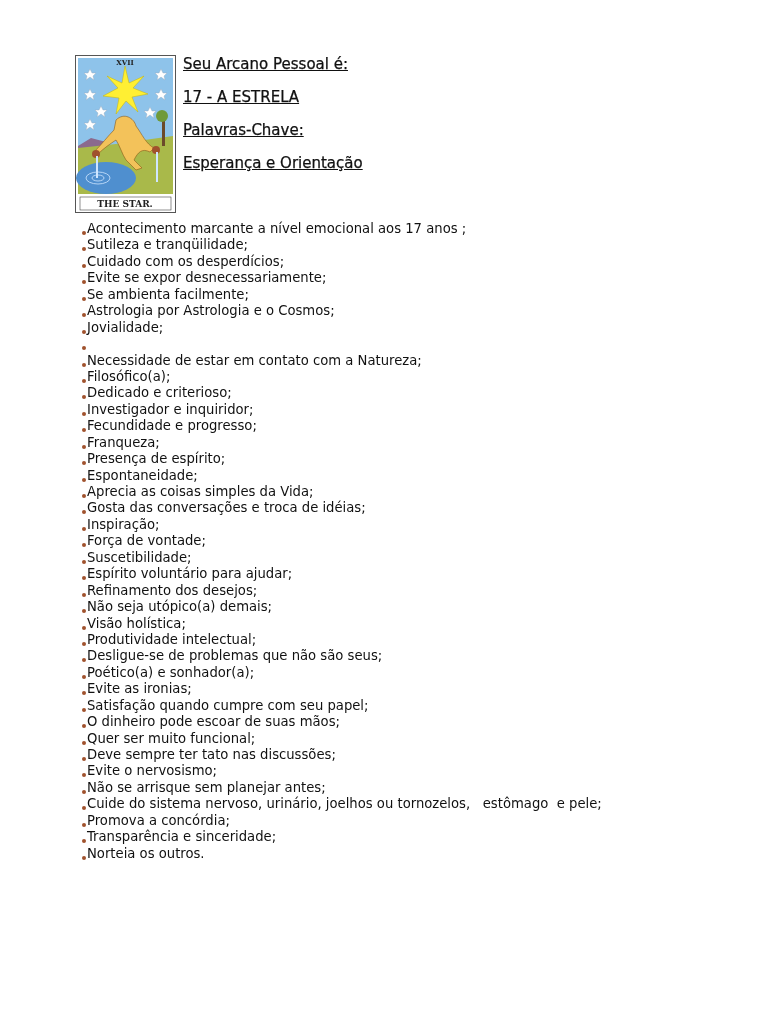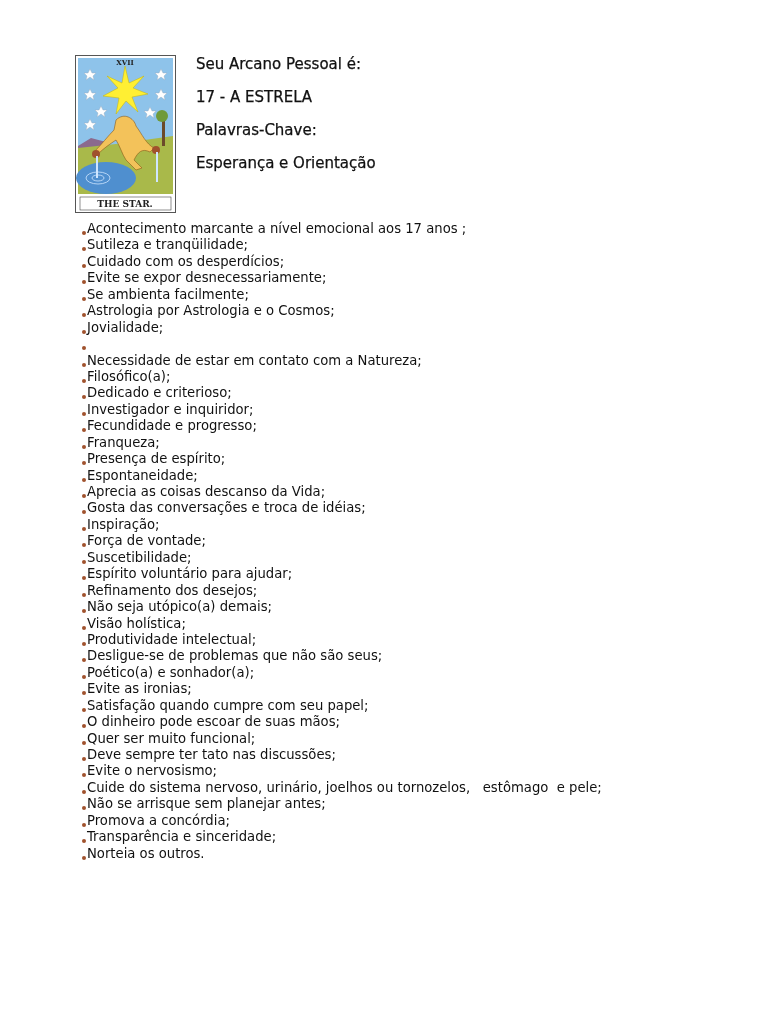--- a/index.html
+++ b/index.html
@@ -1,21 +1,21 @@
 <!DOCTYPE html>
 <html><head>
 <meta charset="utf-8">
 <style>
   html, body { margin: 0; padding: 0; background: #ffffff; }
   body { width: 768px; height: 1024px; position: relative; overflow: hidden;
          font-family: "DejaVu Sans", sans-serif; color: #111; }
   .card { position: absolute; left: 75px; top: 55px; width: 101px; height: 158px;
           border: 1px solid #555; background: #a16207; box-sizing: border-box; overflow: hidden; }
   .card svg { display: block; }
-  .headings { position: absolute; left: 196px; top: 54px; }
+  .headings { position: absolute; left: 183px; top: 54px; text-decoration: underline; }
   .heading { font-size: 15px; font-weight: normal; margin: 0; height: 33px; line-height: 20px; color: #111;
              -webkit-text-stroke: 0.25px #111; }
   .list { position: absolute; left: 74px; top: 213px; margin: 8px; padding: 0; list-style: none; }
   .list li { font-size: 13.2px; line-height: 16.45px; height: 16.45px; white-space: pre; position: relative; padding-left: 5px; }
   .bullet { position: absolute; left: 0; top: 10px; width: 4px; height: 4px; border-radius: 50%; }
 </style>
 </head>
 <body>
 
 <div class="card">
@@ -76,36 +76,36 @@
     <li><span class="bullet" style="background: rgb(160, 82, 45);"></span><span>Jovialidade;</span></li>
     <li><span class="bullet" style="background: rgb(160, 82, 45);"></span></li>
     <li><span class="bullet" style="background: rgb(160, 82, 45);"></span><span>Necessidade de estar em contato com a Natureza;</span></li>
     <li><span class="bullet" style="background: rgb(160, 82, 45);"></span><span>Filosófico(a);</span></li>
     <li><span class="bullet" style="background: rgb(160, 82, 45);"></span><span>Dedicado e criterioso;</span></li>
     <li><span class="bullet" style="background: rgb(160, 82, 45);"></span><span>Investigador e inquiridor;</span></li>
     <li><span class="bullet" style="background: rgb(160, 82, 45);"></span><span>Fecundidade e progresso;</span></li>
     <li><span class="bullet" style="background: rgb(160, 82, 45);"></span><span>Franqueza;</span></li>
     <li><span class="bullet" style="background: rgb(160, 82, 45);"></span><span>Presença de espírito;</span></li>
     <li><span class="bullet" style="background: rgb(160, 82, 45);"></span><span>Espontaneidade;</span></li>
-    <li><span class="bullet" style="background: rgb(160, 82, 45);"></span><span>Aprecia as coisas descanso da Vida;</span></li>
+    <li><span class="bullet" style="background: rgb(160, 82, 45);"></span><span>Aprecia as coisas simples da Vida;</span></li>
     <li><span class="bullet" style="background: rgb(160, 82, 45);"></span><span>Gosta das conversações e troca de idéias;</span></li>
     <li><span class="bullet" style="background: rgb(160, 82, 45);"></span><span>Inspiração;</span></li>
     <li><span class="bullet" style="background: rgb(160, 82, 45);"></span><span>Força de vontade;</span></li>
     <li><span class="bullet" style="background: rgb(160, 82, 45);"></span><span>Suscetibilidade;</span></li>
     <li><span class="bullet" style="background: rgb(160, 82, 45);"></span><span>Espírito voluntário para ajudar;</span></li>
     <li><span class="bullet" style="background: rgb(160, 82, 45);"></span><span>Refinamento dos desejos;</span></li>
     <li><span class="bullet" style="background: rgb(160, 82, 45);"></span><span>Não seja utópico(a) demais;</span></li>
     <li><span class="bullet" style="background: rgb(160, 82, 45);"></span><span>Visão holística;</span></li>
     <li><span class="bullet" style="background: rgb(160, 82, 45);"></span><span>Produtividade intelectual;</span></li>
     <li><span class="bullet" style="background: rgb(160, 82, 45);"></span><span>Desligue-se de problemas que não são seus;</span></li>
     <li><span class="bullet" style="background: rgb(160, 82, 45);"></span><span>Poético(a) e sonhador(a);</span></li>
     <li><span class="bullet" style="background: rgb(160, 82, 45);"></span><span>Evite as ironias;</span></li>
     <li><span class="bullet" style="background: rgb(160, 82, 45);"></span><span>Satisfação quando cumpre com seu papel;</span></li>
     <li><span class="bullet" style="background: rgb(160, 82, 45);"></span><span>O dinheiro pode escoar de suas mãos;</span></li>
     <li><span class="bullet" style="background: rgb(160, 82, 45);"></span><span>Quer ser muito funcional;</span></li>
     <li><span class="bullet" style="background: rgb(160, 82, 45);"></span><span>Deve sempre ter tato nas discussões;</span></li>
     <li><span class="bullet" style="background: rgb(160, 82, 45);"></span><span>Evite o nervosismo;</span></li>
+    <li><span class="bullet" style="background: rgb(160, 82, 45);"></span><span>Não se arrisque sem planejar antes;</span></li>
     <li><span class="bullet" style="background: rgb(160, 82, 45);"></span><span>Cuide do sistema nervoso, urinário, joelhos ou tornozelos,   estômago  e pele;</span></li>
-    <li><span class="bullet" style="background: rgb(160, 82, 45);"></span><span>Não se arrisque sem planejar antes;</span></li>
     <li><span class="bullet" style="background: rgb(160, 82, 45);"></span><span>Promova a concórdia;</span></li>
     <li><span class="bullet" style="background: rgb(160, 82, 45);"></span><span>Transparência e sinceridade;</span></li>
     <li><span class="bullet" style="background: rgb(160, 82, 45);"></span><span>Norteia os outros.</span></li>
   </ul>
 
 </body></html>

